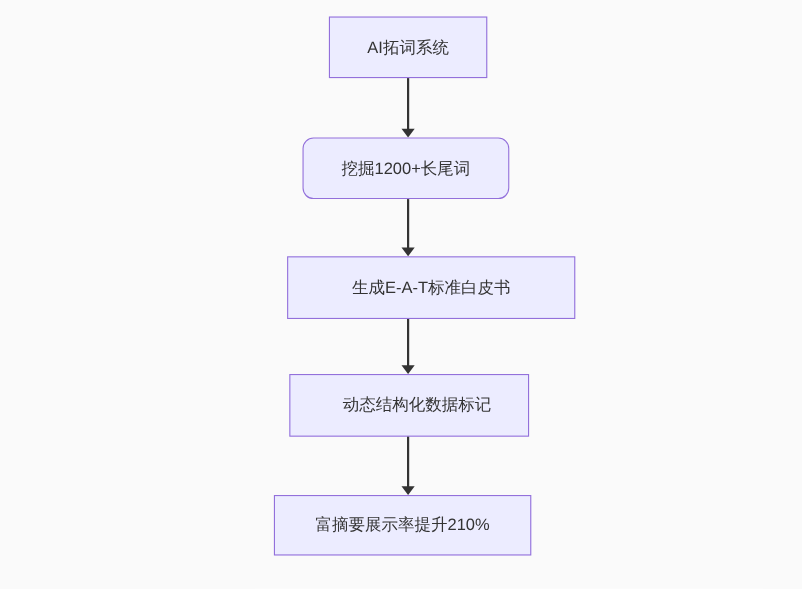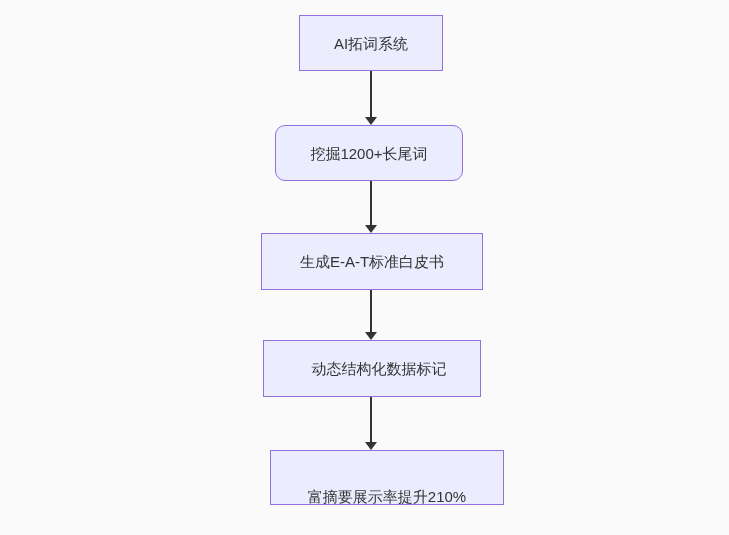--- a/index.html
+++ b/index.html
@@ -23,23 +23,23 @@
     font-size: 15px;
     line-height: 1;
     display: flex;
     align-items: center;
     justify-content: center;
     text-align: center;
     white-space: nowrap;
   }
   .node-1 { left: 299px; top: 15px;  width: 144px; height: 56px; }
   .node-2 { left: 275px; top: 125px; width: 188px; height: 56px; border-radius: 10px; }
-  .node-3 { left: 261px; top: 233px; width: 222px; height: 57px; }
+  .node-3 { left: 261px; top: 233px; width: 262px; height: 57px; }
   .node-4 { left: 263px; top: 340px; width: 218px; height: 57px; padding-left: 14px; }
-  .node-5 { left: 270px; top: 450px; width: 234px; height: 55px; align-items: flex-end; }
+  .node-5 { left: 249px; top: 450px; width: 234px; height: 55px; }
 
   .arrow {
     position: absolute;
     width: 14px;
     left: 364px;
   }
   .arrow-1 { top: 71px;  height: 54px; }
   .arrow-2 { top: 181px; height: 52px; }
   .arrow-3 { top: 290px; height: 50px; }
   .arrow-4 { top: 397px; height: 53px; }

